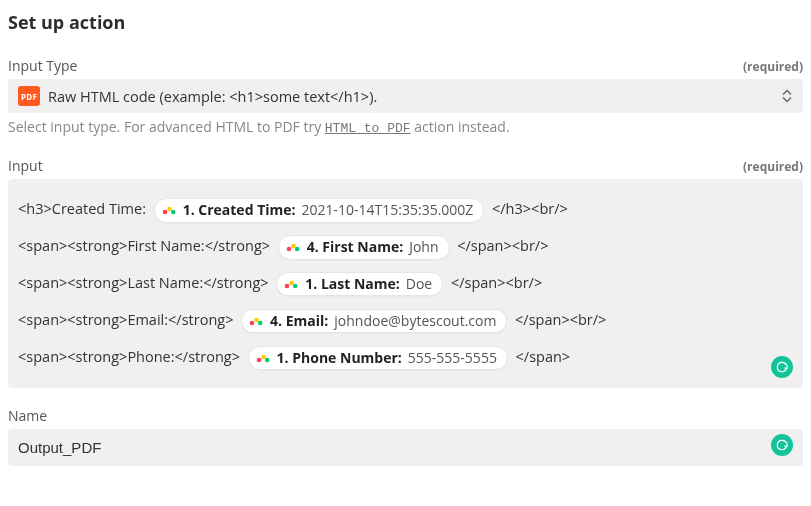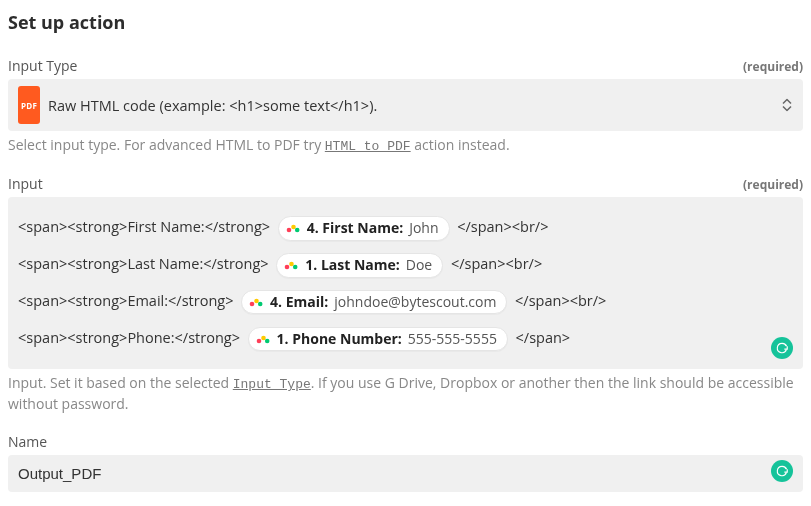--- a/index.html
+++ b/index.html
@@ -37,21 +37,21 @@
   .select-row {
     background: #f0f0f0;
     border-radius: 4px;
     padding: 7px 10px;
     display: flex;
     align-items: center;
     gap: 8px;
     position: relative;
   }
   .pdf-icon {
-    width: 22px; height: 38px;
+    width: 22px; height: 20px;
     background: #ff5a1f;
     border-radius: 3px;
     color: #fff;
     font-size: 8px;
     font-weight: 700;
     display: flex;
     align-items: center;
     justify-content: center;
     letter-spacing: 0.3px;
     flex: 0 0 auto;
@@ -176,20 +176,35 @@
   </div>
 </div>
 
 <div class="field-block">
   <div class="field-header">
     <span class="field-label">Input</span>
     <span class="field-required">(required)</span>
   </div>
   <div class="input-box">
 
+    <span class="line">
+      <span class="raw">&lt;h3&gt;Created Time:</span>
+      <span class="token">
+        <span class="token-icon">
+            <svg width="16" height="16" viewBox="0 0 16 16">
+              <circle cx="4" cy="10" r="2.3" fill="#ff3e57"></circle>
+              <circle cx="8.5" cy="7" r="2.3" fill="#ffcb00"></circle>
+              <circle cx="12.2" cy="10" r="2.3" fill="#00ca72"></circle>
+            </svg>
+          </span>
+        <span class="tok-label">1. Created Time:</span>
+        <span class="tok-value">2021-10-14T15:35:35.000Z</span>
+      </span>
+      <span class="raw">&lt;/h3&gt;&lt;br/&gt;</span>
+    </span>
 
     <span class="line">
       <span class="raw">&lt;span&gt;&lt;strong&gt;First Name:&lt;/strong&gt;</span>
       <span class="token">
         <span class="token-icon">
             <svg width="16" height="16" viewBox="0 0 16 16">
               <circle cx="4" cy="10" r="2.3" fill="#ff3e57"></circle>
               <circle cx="8.5" cy="7" r="2.3" fill="#ffcb00"></circle>
               <circle cx="12.2" cy="10" r="2.3" fill="#00ca72"></circle>
             </svg>
@@ -247,23 +262,20 @@
       </span>
       <span class="raw">&lt;/span&gt;</span>
     </span>
 
     <span class="grammarly">
       <svg width="14" height="14" viewBox="0 0 24 24">
           <path d="M12 3a9 9 0 1 0 8.6 11.7h-2.2A7 7 0 1 1 12 5a7 7 0 0 1 6.3 4H21A9 9 0 0 0 12 3z" fill="#fff"></path>
           <path d="M21 9v5h-5" fill="none" stroke="#fff" stroke-width="2"></path>
         </svg>
     </span>
-  </div>
-  <div class="helper-text">
-    <span>Input. Set it based on the selected </span><span class="mono">Input Type</span><span>. If you use G Drive, Dropbox or another then the link should be accessible without password.</span>
   </div>
 </div>
 
 <div class="field-block">
   <div class="field-header">
     <span class="field-label">Name</span>
   </div>
   <div class="name-input-wrap">
     <input class="name-input" type="text" value="Output_PDF" style="">
     <span class="grammarly">

